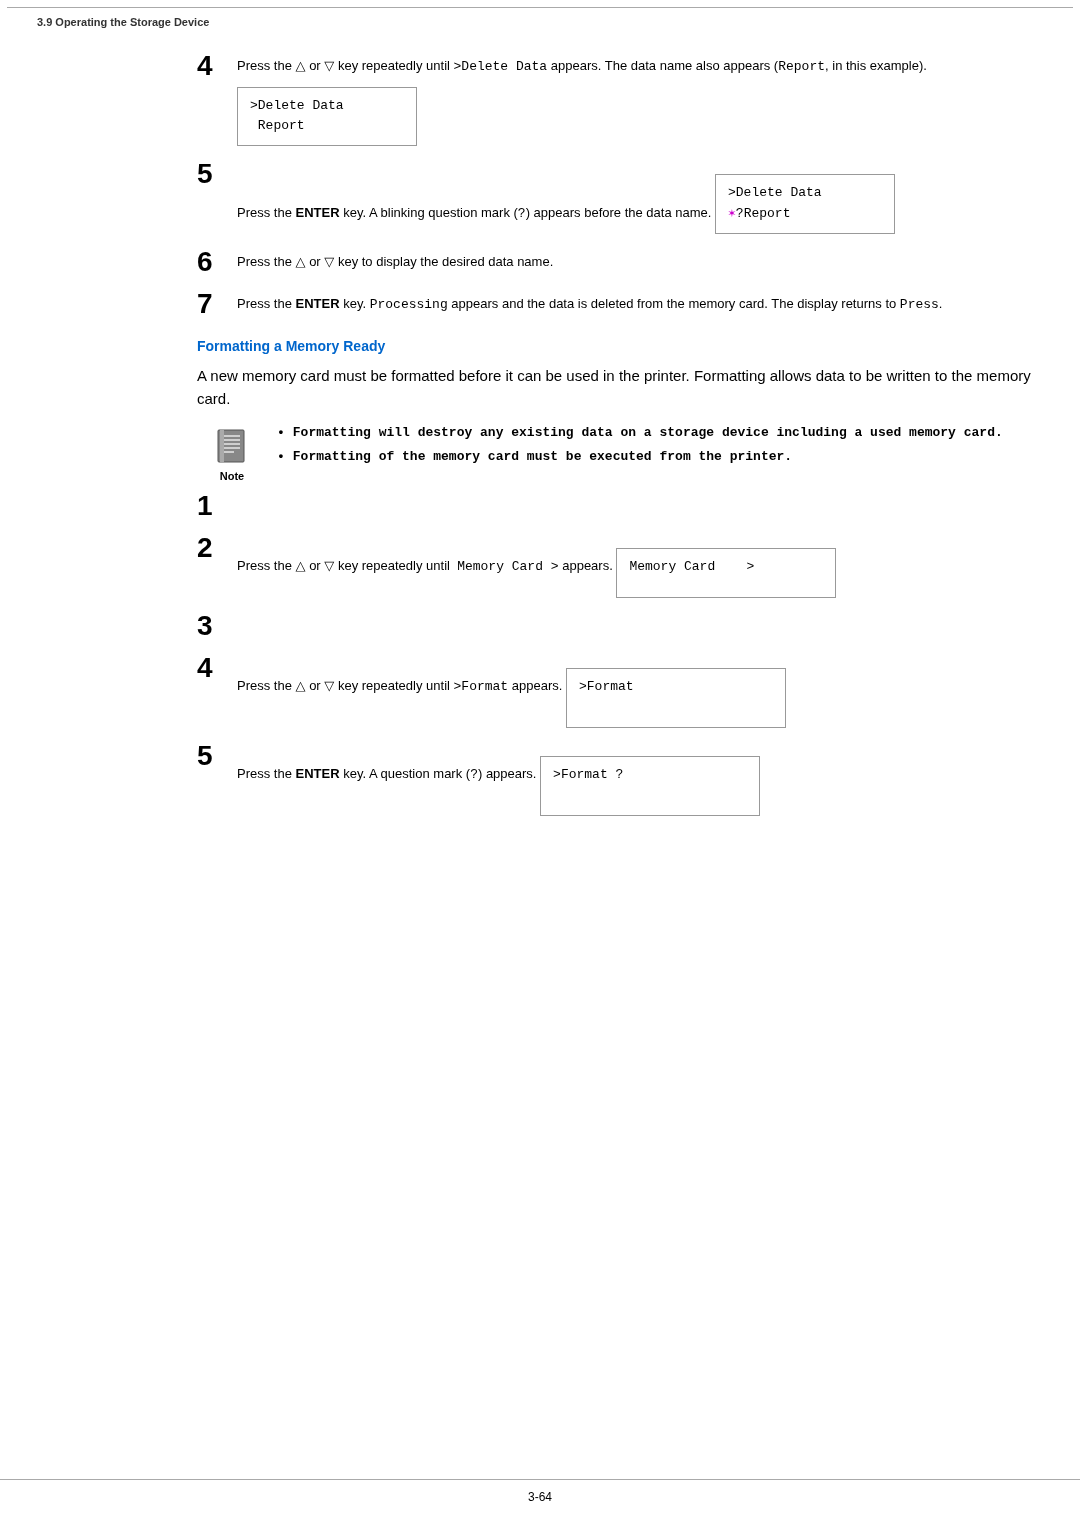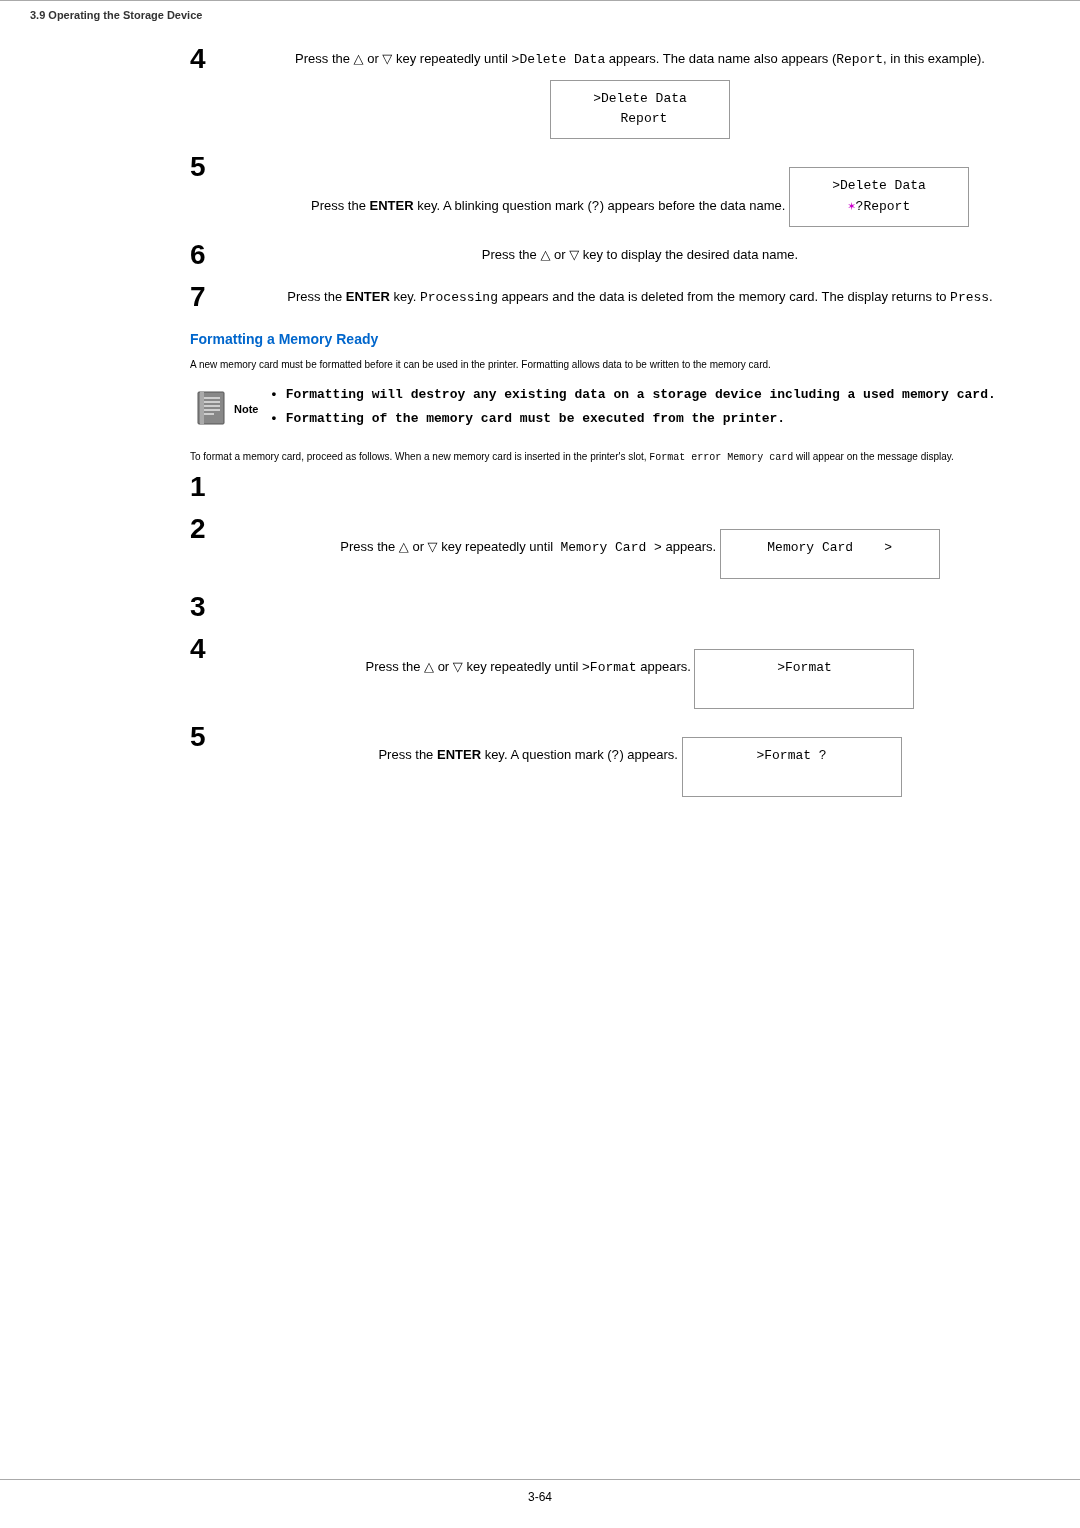--- a/index.html
+++ b/index.html
@@ -9,21 +9,21 @@
       font-size: 13px;
       color: #000;
       width: 1080px;
       min-height: 1528px;
       position: relative;
     }
 
     .page-container {
       width: 1080px;
       min-height: 1528px;
-      padding: 0;
+      padding: 7px;
       position: relative;
     }
 
     .top-border {
       width: 100%;
       height: 1px;
       background: #aaa;
       margin-bottom: 4px;
     }
 
@@ -56,21 +56,20 @@
       color: #000;
       min-width: 40px;
       line-height: 1;
       margin-top: -4px;
     }
 
     .step-text {
       flex: 1;
       font-size: 13px;
       line-height: 1.5;
-      text-align: center;
     }
 
     .step-text b, .step-text strong {
       font-weight: bold;
     }
 
     
     .lcd-box {
       border: 1px solid #999;
       background: #fff;
@@ -100,21 +99,21 @@
 
     
     .note-block {
       display: flex;
       align-items: flex-start;
       margin: 14px 0;
     }
 
     .note-icon-area {
       display: flex;
-      flex-direction: row;
+      flex-direction: column;
       align-items: center;
       min-width: 70px;
       margin-right: 10px;
     }
 
     .note-book-icon {
       width: 44px;
       height: 44px;
       margin-bottom: 2px;
     }
@@ -166,21 +165,21 @@
     }
 
     .bottom-area {
       position: absolute;
       bottom: 14px;
       left: 0;
       right: 0;
     }
 
     .paragraph-text {
-      font-size: 10px;
+      font-size: 15px;
       line-height: 1.55;
       margin-bottom: 12px;
     }
   </style>
 </head>
 <body>
 
 <div class="page-container">
   <div class="top-border"></div>
   <div class="section-header">3.9 Operating the Storage Device</div>
@@ -244,23 +243,20 @@
           <span class="note-label">Note</span>
         </div>
         <div class="note-content">
           <ul>
             <li>Formatting will destroy any existing data on a storage device including a used memory card.</li>
             <li>Formatting of the memory card must be executed from the printer.</li>
           </ul>
         </div>
       </div>
 
-      <p class="paragraph-text">
-        To format a memory card, proceed as follows. When a new memory card is inserted in the printer's slot, <span style="font-family:'Courier New',monospace;">Format error Memory card</span> will appear on the message display.
-      </p>
 
       <div class="step-row">
         <div class="step-number">1</div>
       </div>
 
       <div class="step-row">
         <div class="step-number">2</div>
         <div class="step-text">
           Press the △ or ▽ key repeatedly until &nbsp;<span style="font-family:'Courier New',monospace;">Memory Card &gt;</span> appears.
           <div class="lcd-box" style="min-width:220px;">

